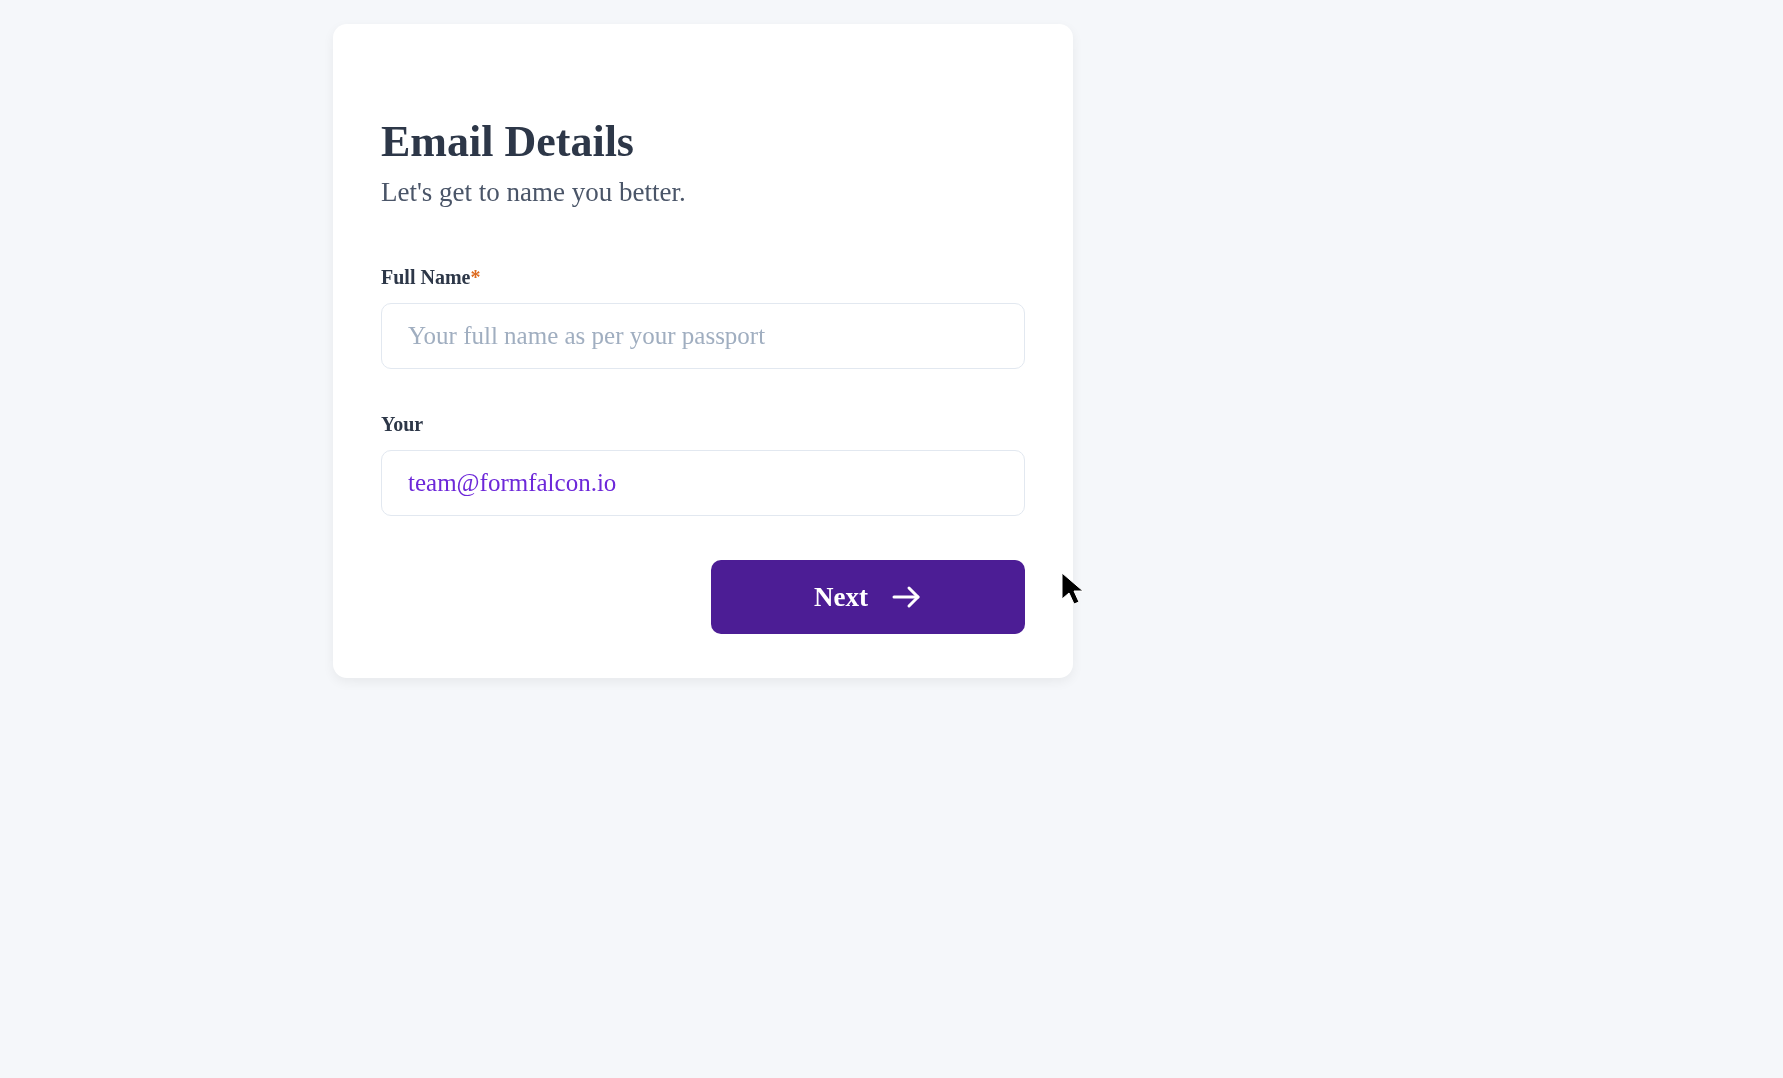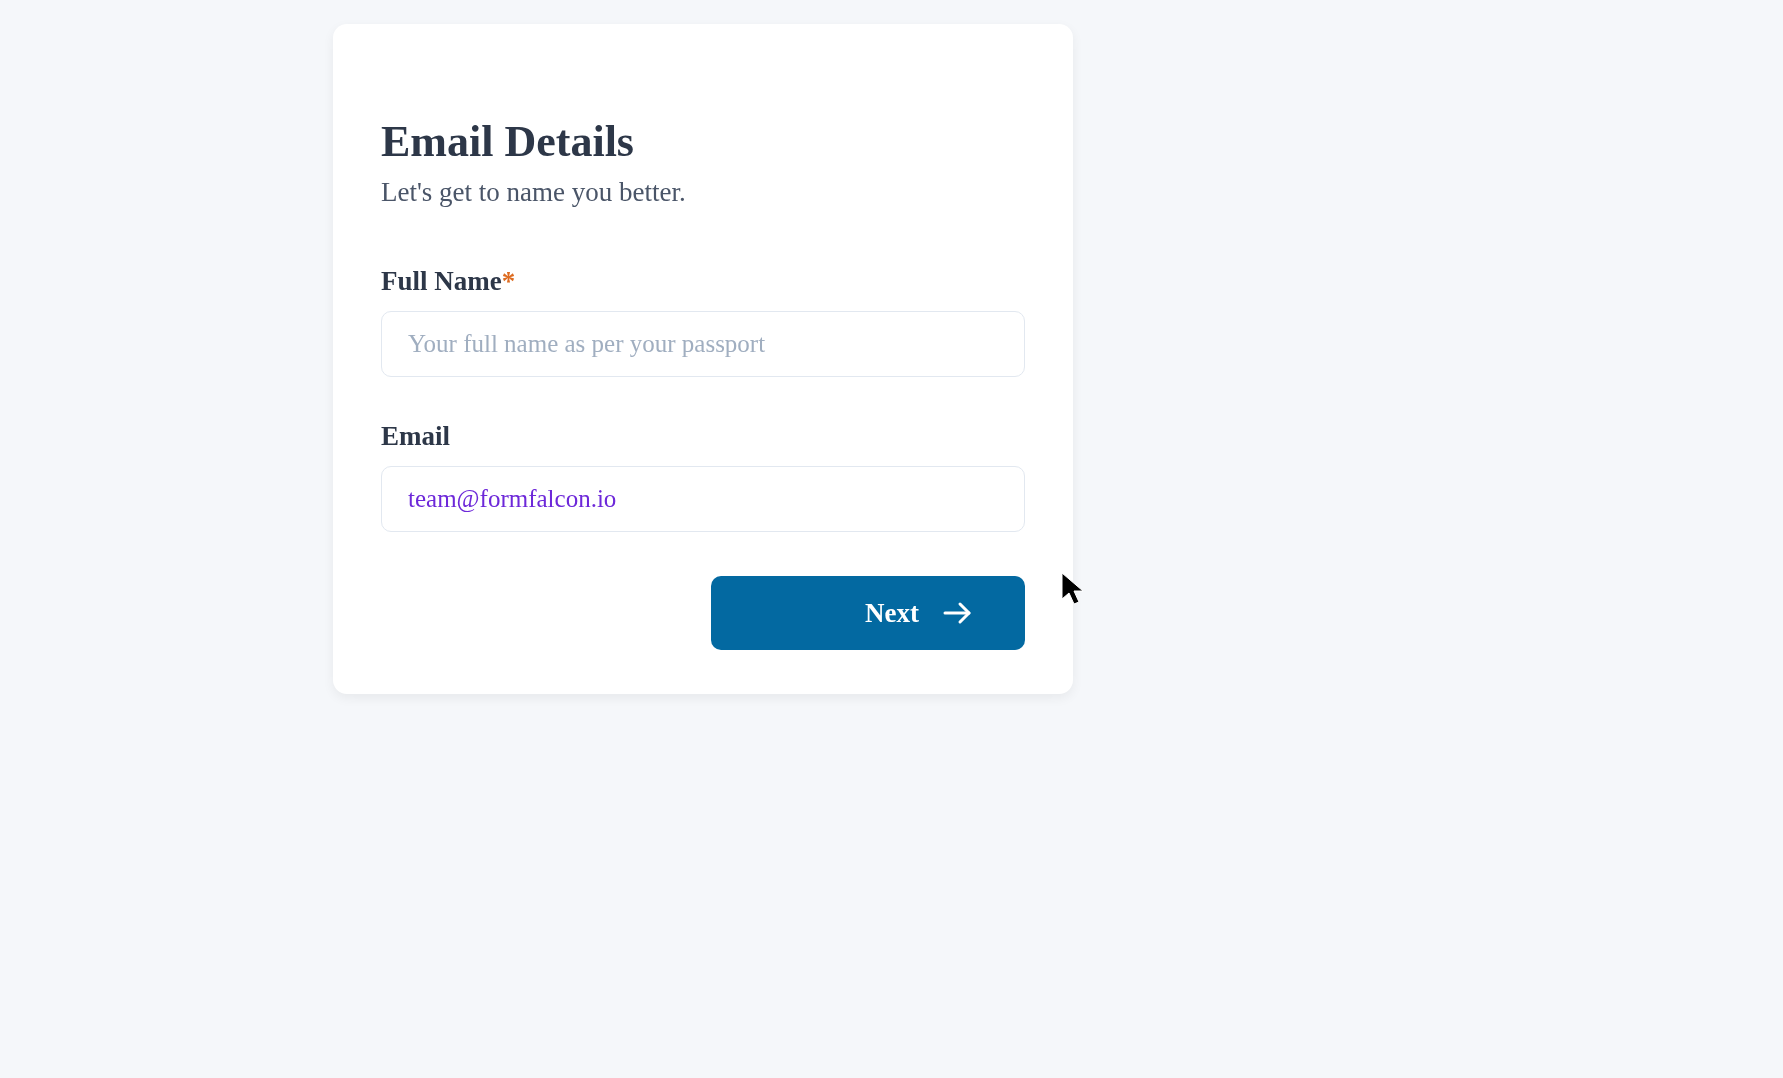--- a/index.html
+++ b/index.html
@@ -36,21 +36,21 @@
       font-size: 27px;
       color: #4a5568;
       margin-bottom: 58px;
     }
     .form-group {
       margin-bottom: 44px;
     }
     .form-label {
       display: block;
       font-family: Georgia, serif;
-      font-size: 27px;
+      font-size: 20px;
       font-weight: 700;
       color: #2d3748;
       margin-bottom: 14px;
     }
     .required-asterisk {
       color: #dd6b20;
       font-weight: 700;
     }
     .form-input {
       width: 100%;
@@ -67,23 +67,23 @@
       color: #a0aec0;
     }
     .button-row {
       display: flex;
       justify-content: flex-end;
       margin-top: 44px;
     }
     .next-button {
       display: inline-flex;
       align-items: center;
-      justify-content: flex-end;
+      justify-content: center;
       gap: 24px;
-      background-color: #0369a1;
+      background-color: #4c1d95;
       color: #ffffff;
       border: none;
       border-radius: 10px;
       padding: 18px 52px;
       font-family: Georgia, serif;
       font-size: 27px;
       font-weight: 700;
       cursor: pointer;
       min-width: 314px;
       height: 74px;
@@ -107,21 +107,21 @@
   <p class="form-subtitle">Let's get to name you better.</p>
 
   <div class="form-group">
     <label class="form-label">
       <span>Full Name</span><span class="required-asterisk">*</span>
     </label>
     <input type="text" class="form-input" placeholder="Your full name as per your passport" style="">
   </div>
 
   <div class="form-group">
-    <label class="form-label">Email</label>
+    <label class="form-label">Your</label>
     <input type="text" class="form-input" value="team@formfalcon.io" style="">
   </div>
 
   <div class="button-row">
     <button class="next-button">
       <span>Next</span>
       <span class="arrow-icon">
         <svg width="30" height="24" viewBox="0 0 30 24" fill="none" stroke="#ffffff" stroke-width="3" stroke-linecap="round" stroke-linejoin="round">
           <line x1="2" y1="12" x2="26" y2="12"></line>
           <polyline points="17,3 26,12 17,21"></polyline>

